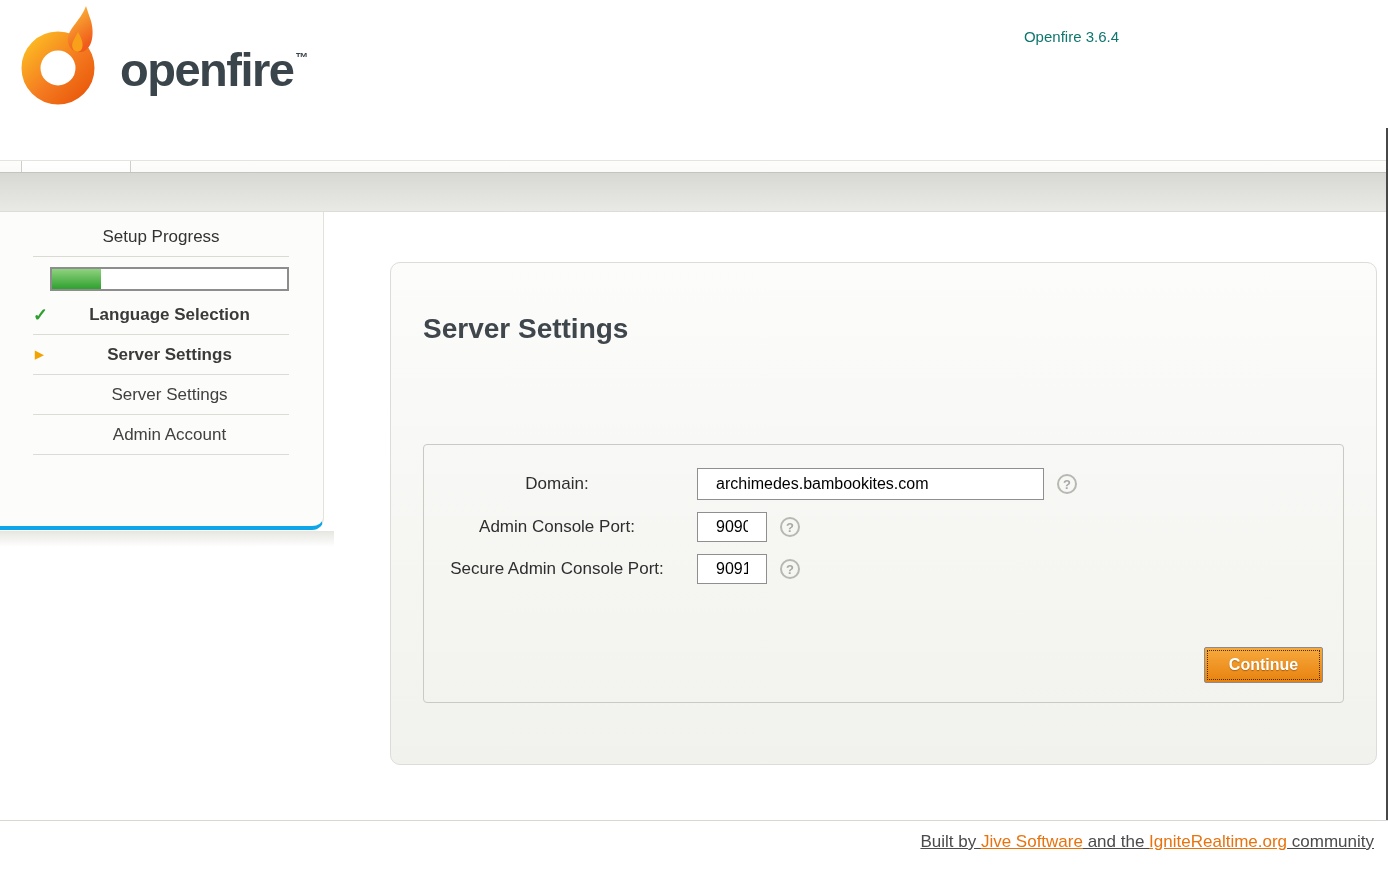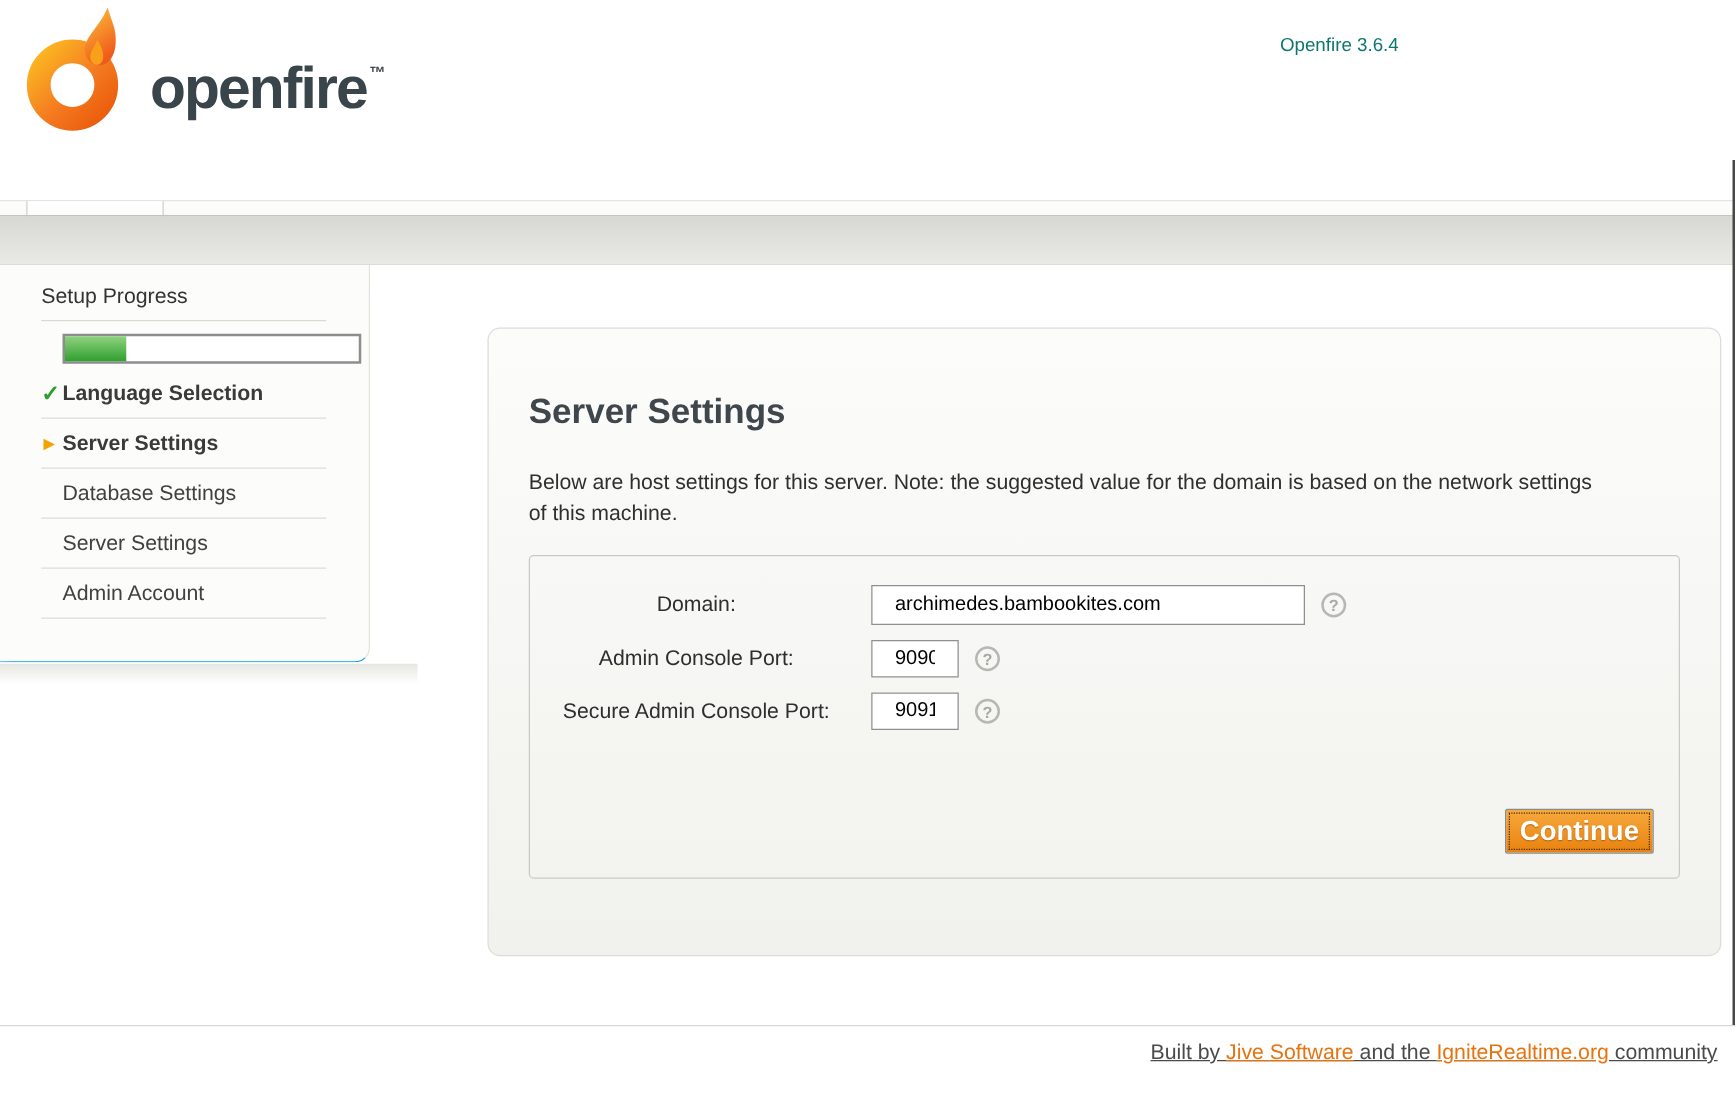--- a/index.html
+++ b/index.html
@@ -21,22 +21,22 @@
     display:flex; align-items:center; justify-content:center; font-size:18px; font-weight:bold; color:#2c2c2c; cursor:pointer; }
 
   
   .graybar { position:absolute; left:0; top:172px; width:1388px; height:40px;
     background:linear-gradient(#d7d7d3,#e9e9e5); border-top:1px solid #c3c3bf; border-bottom:1px solid #dcdcd8; }
 
   
   .edge-line { position:absolute; left:1386px; top:128px; width:2px; height:692px; background:#474747; }
 
   
-  .sidebar { position:absolute; left:0; top:212px; width:296px; height:318px;
-    background:#fcfcfa; border-right:1px solid #e2e2dd; border-bottom:1px solid #0ea5e9; border-radius:0 0 12px 0; }
+  .sidebar { position:absolute; left:0; top:212px; width:324px; height:318px;
+    background:#fcfcfa; border-right:1px solid #e2e2dd; border-bottom:4px solid #0ea5e9; border-radius:0 0 12px 0;text-align:center; }
   .sidebar-inner { padding:0 34px 0 33px; }
   .sb-title { font-size:17px; color:#333; padding:15px 0 9px 0; border-bottom:1px solid #dadad5; }
   .progress-track { margin:10px 0 4px 17px; width:239px; height:24px; background:#fff; border:2px solid #8d8d8d; }
   .progress-fill { height:100%; width:21%; background:linear-gradient(#8fd27f,#2fa02f); }
   .sb-list { list-style:none; margin-top:2px; }
   .sb-item { position:relative; padding:10px 0 9px 17px; border-bottom:1px solid #dcdcd7; font-size:17px; color:#414141; cursor:pointer; }
   .sb-item.done, .sb-item.current { font-weight:bold; color:#3a3a3a; }
   .sb-check { position:absolute; left:0; top:9px; color:#2fa02f; font-weight:bold; font-size:18px; }
   .sb-arrow { position:absolute; left:2px; top:13px; color:#f2a300; font-size:11px; }
   .sidebar-shadow { position:absolute; left:0; top:531px; width:334px; height:16px;
@@ -54,21 +54,21 @@
   .form-row { display:flex; align-items:center; margin-bottom:12px; }
   .form-label { width:273px; text-align:center; padding-right:7px; font-size:17px; color:#2e2e2e; }
   .ip { border:1px solid #8f8f8f; background:#fff; font-family:"Liberation Sans",sans-serif; font-size:16px; color:#000000; padding:4px 18px; }
   .ip.wide { width:347px; height:32px; }
   .ip.small { width:70px; height:30px; }
   .help { width:20px; height:20px; margin-left:13px; border:2px solid #b7b7b3; border-radius:50%;
     color:#a8a8a4; font-size:13px; font-weight:bold; display:flex; align-items:center; justify-content:center; cursor:pointer; }
 
   .continue-btn { position:absolute; right:20px; bottom:19px; width:119px; height:36px;
     background:linear-gradient(#f7a93d,#e8820f); border:1px solid #8b8b8b; border-radius:2px;
-    color:#fff; font-family:"Liberation Sans",sans-serif; font-size:22px; font-weight:bold;
+    color:#fff; font-family:"Liberation Sans",sans-serif; font-size:16px; font-weight:bold;
     text-shadow:0 1px 1px rgba(120,60,0,0.55);
     outline:1px dotted #4d3000; outline-offset:-4px; cursor:pointer; }
 
   
   .footer { position:absolute; left:0; top:820px; width:1388px; border-top:1px solid #d8d8d3; }
   .footer-text { margin-top:11px; text-align:right; padding-right:14px; font-size:17px; color:#4b4b4b;text-decoration:underline; }
   .footer-text a { color:#e8730e; text-decoration:underline; cursor:pointer; }
 </style>
 </head>
 <body>
@@ -115,36 +115,32 @@
       <ul class="sb-list">
         <li class="sb-item done">
           <span class="sb-check">✓</span>
           <span>Language Selection</span>
         </li>
         <li class="sb-item current">
           <span class="sb-arrow">▶</span>
           <span>Server Settings</span>
         </li>
         <li class="sb-item">
-          <span>Database Settings</span>
-        </li>
-        <li class="sb-item">
           <span>Server Settings</span>
         </li>
         <li class="sb-item">
           <span>Admin Account</span>
         </li>
       </ul>
     </div>
   </div>
   <div class="sidebar-shadow"></div>
 
   <div class="main-panel">
     <h1 class="main-title">Server Settings</h1>
-    <p class="main-desc">Below are host settings for this server. Note: the suggested value for the domain is based on the network settings of this machine.</p>
 
     <div class="form-box">
       <div class="form-rows">
         <div class="form-row">
           <div class="form-label">Domain:</div>
           <input class="ip wide" type="text" value="archimedes.bambookites.com" style="">
           <div class="help">?</div>
         </div>
         <div class="form-row">
           <div class="form-label">Admin Console Port:</div>

